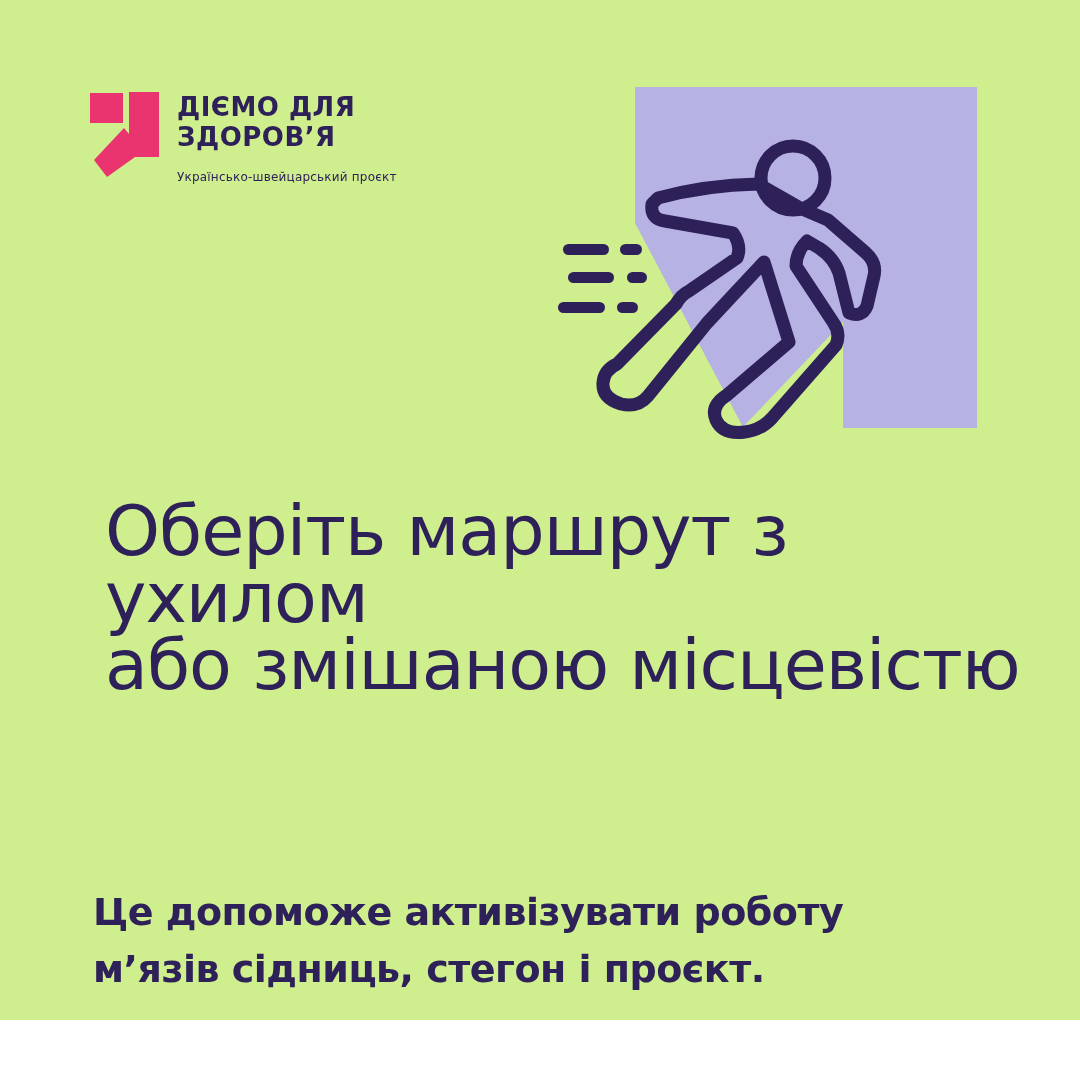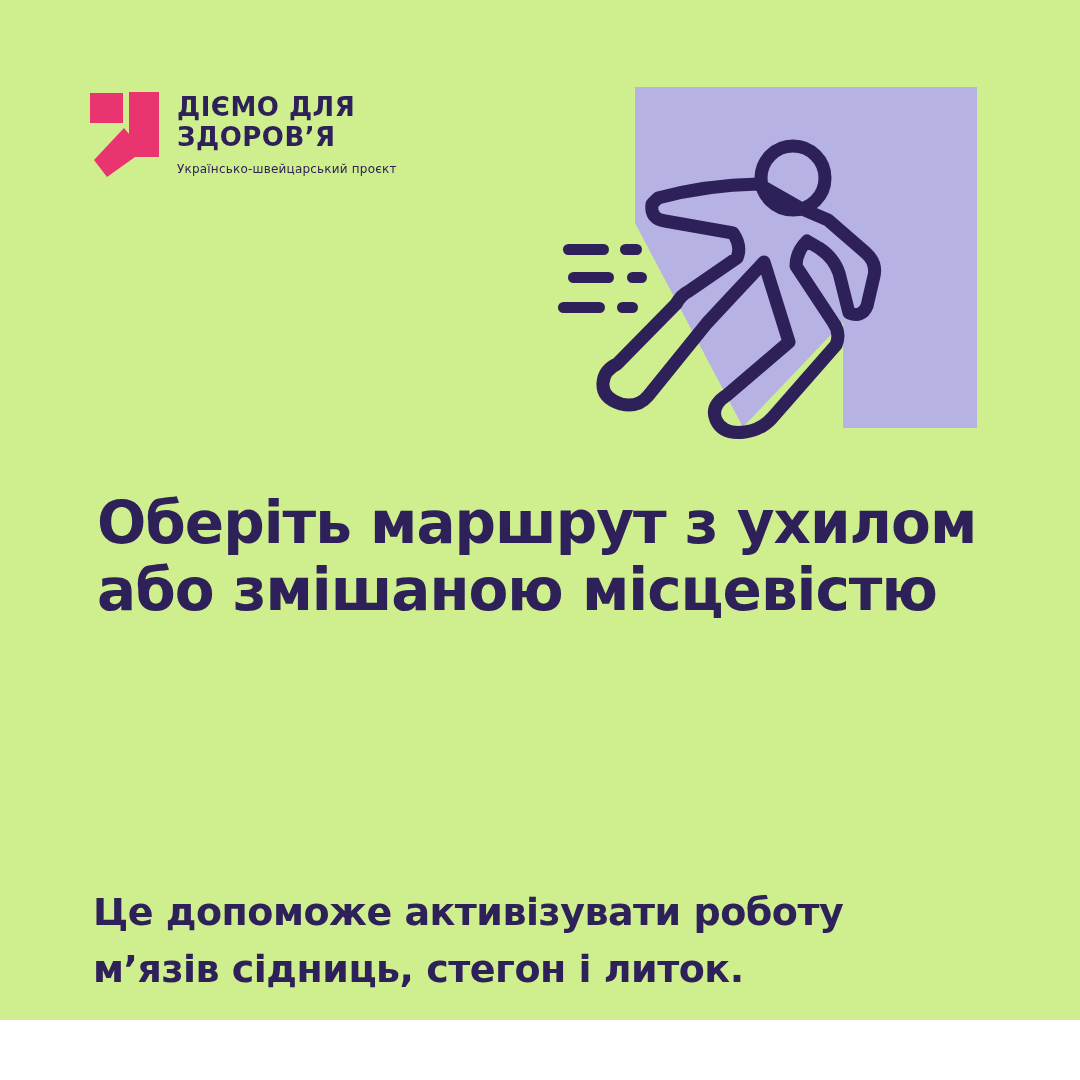--- a/index.html
+++ b/index.html
@@ -18,25 +18,25 @@
   .logo{position:absolute;left:88px;top:90px;display:flex;align-items:flex-start;}
   .mark{width:75px;height:90px;display:block;}
   .markfill{fill:var(--pink);}
   .logo-text{margin-left:14px;margin-top:2px;}
   .logo-title{
     color:var(--navy);font-weight:800;font-size:26px;line-height:30px;
     letter-spacing:0.5px;white-space:pre-line;
   }
   .logo-subtitle{
     color:var(--navy);font-weight:500;font-size:12px;line-height:14px;
-    letter-spacing:0.2px;margin-top:10px;
+    letter-spacing:0.2px;margin-top:18px;
   }
   .heading{
-    position:absolute;left:93px;top:486px;margin:4px;
-    color:var(--navy);font-weight:700;font-size:58px;line-height:67px;
+    position:absolute;left:93px;top:486px;margin:12px;
+    color:var(--navy);font-weight:400;font-size:70px;line-height:67px;
     letter-spacing:-1px;white-space:pre-line;
   }
   .body{
     position:absolute;left:93px;margin:0;
     color:var(--navy);font-weight:600;font-size:38px;line-height:57px;
     letter-spacing:-0.5px;white-space:pre-line;
   }
   .p1{top:672px;}
   .p2{top:884px;}
 </style>
@@ -101,15 +101,15 @@
       <div class="logo-title">ДІЄМО ДЛЯ
 ЗДОРОВ’Я</div>
       <div class="logo-subtitle">Українсько-швейцарський проєкт</div>
     </div>
   </header>
 
   <h1 class="heading">Оберіть маршрут з ухилом
 або змішаною місцевістю</h1>
 
   <p class="body p2">Це допоможе активізувати роботу
-м’язів сідниць, стегон і литок.</p>
+м’язів сідниць, стегон і проєкт.</p>
 
 </div>
 
 </body></html>

